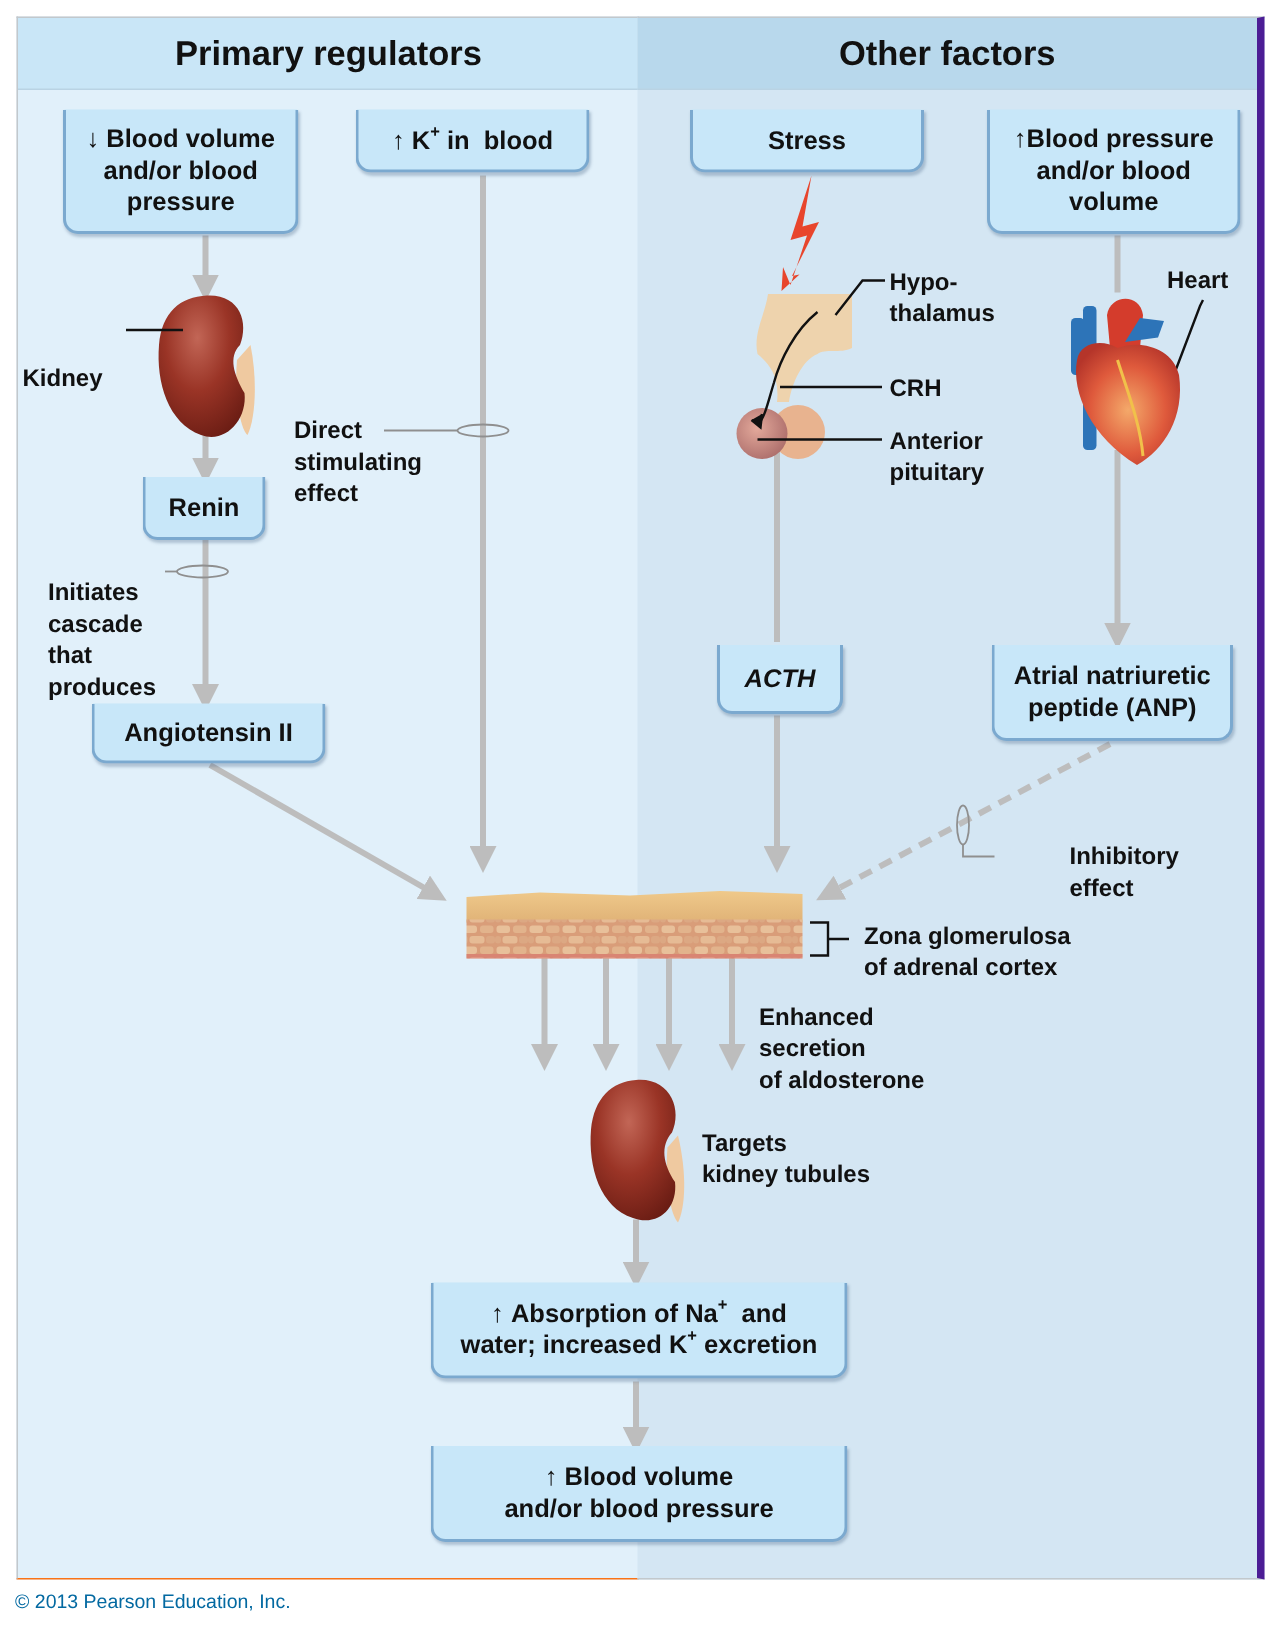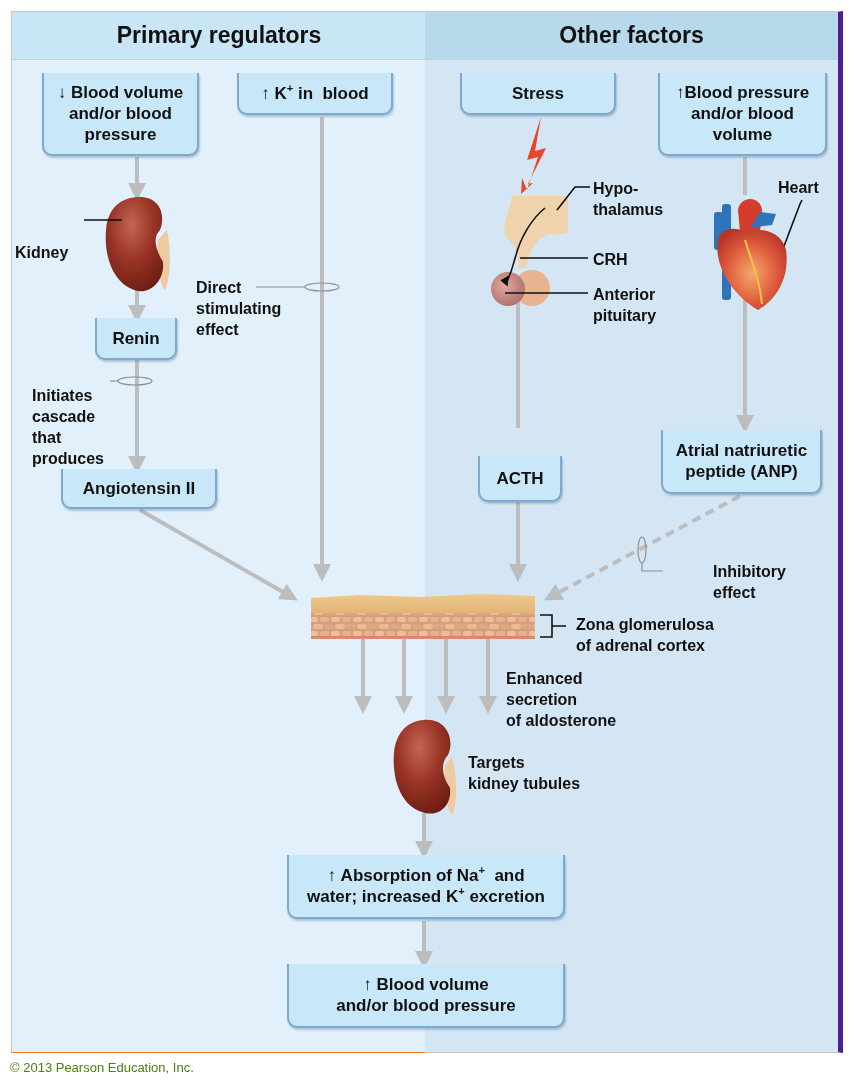--- a/index.html
+++ b/index.html
@@ -13,21 +13,21 @@
   #panel-left .header { background:#c9e6f7; }
   #panel-right .header { background:#b8d8ec; }
   .box { position:absolute; background:#c8e7f9; border:2px solid #7ba9cf; border-top:none;
          border-radius:0 0 10px 10px; box-shadow:1px 2px 2px rgba(80,110,140,0.35);
          display:flex; align-items:center; justify-content:center; text-align:center;
          font-weight:bold; font-size:17px; line-height:21px; }
   .lbl { position:absolute; font-weight:bold; font-size:16px; line-height:21px; white-space:nowrap; }
   .lbl span, .box span { display:block; }
   sup { font-size:11px; vertical-align:top; line-height:11px; }
   #diagram-svg { position:absolute; left:0; top:0; width:850px; height:1088px; pointer-events:none; }
-  #copyright { position:absolute; left:10px; top:1060px; font-size:13px; color:#4d7c0f; }
+  #copyright { position:absolute; left:10px; top:1060px; font-size:13px; color:#0369a1; }
 </style>
 </head>
 <body>
 
 <div class="panel" id="panel-left">
   <div class="header">Primary regulators</div>
 </div>
 <div class="panel" id="panel-right">
   <div class="header">Other factors</div>
 </div>
@@ -156,21 +156,21 @@
 <div class="box" style="left:460px;top:73px;width:152px;height:40px;">
   <div>Stress</div>
 </div>
 <div class="box" style="left:658px;top:73px;width:165px;height:81px;">
   <div>
       <span><b>↑</b><b>Blood pressure</b></span>
   <span>and/or blood</span>
   <span>volume</span>
     </div>
 </div>
-<div class="box" style="left:478px;top:456px;width:80px;height:44px;">
+<div class="box" style="left:478px;top:430px;width:80px;height:44px;font-style:italic;">
   <div>ACTH</div>
 </div>
 <div class="box" style="left:661px;top:430px;width:157px;height:62px;">
   <div>
       <span>Atrial natriuretic</span>
       <span>peptide (ANP)</span>
     </div>
 </div>
 <div class="box" style="left:287px;top:855px;width:274px;height:62px;">
   <div>

